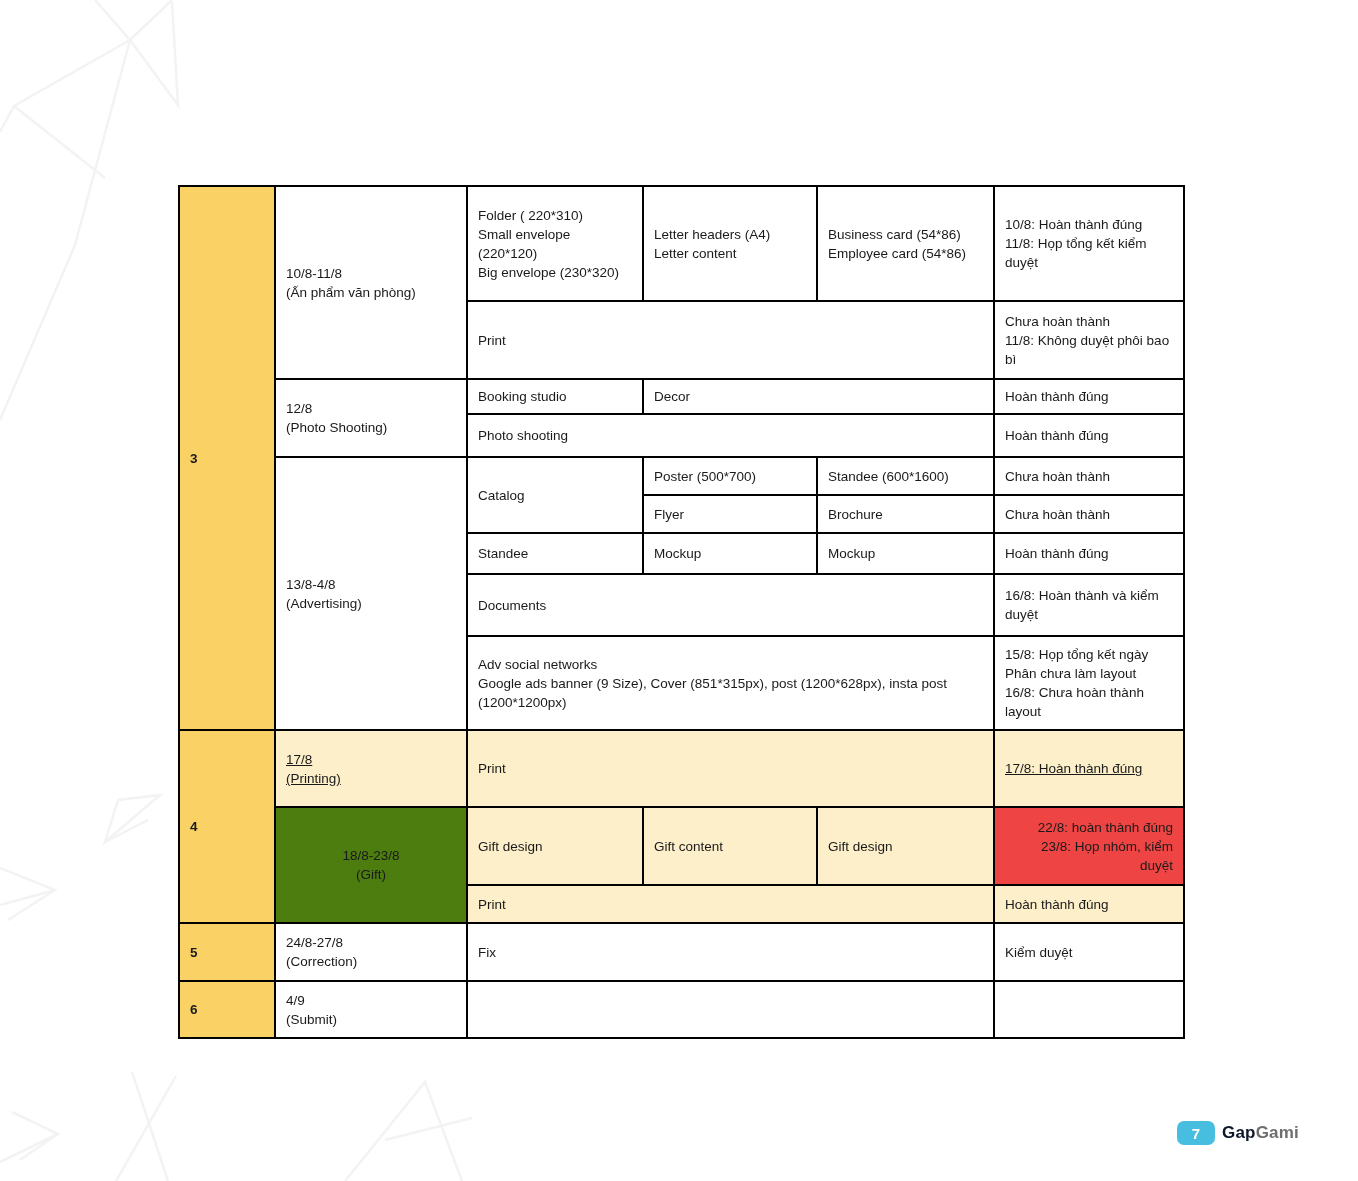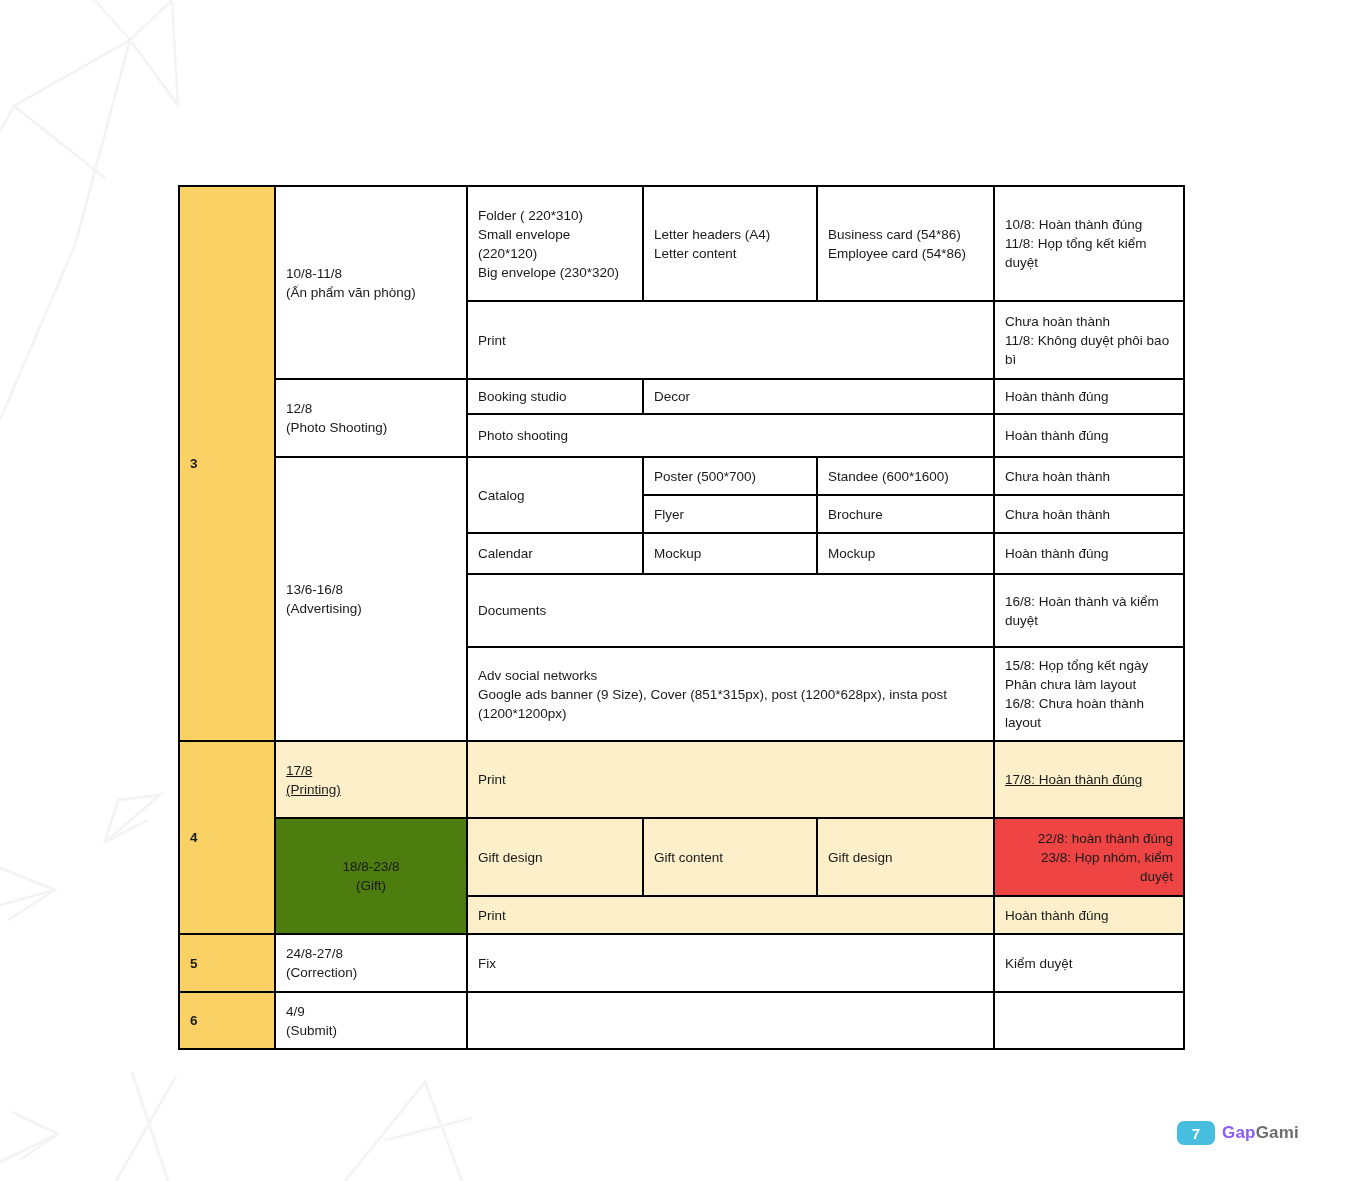--- a/index.html
+++ b/index.html
@@ -99,39 +99,39 @@
 (Photo Shooting)</td>
       <td class="c">Booking studio</td>
       <td class="c" colspan="2">Decor</td>
       <td>Hoàn thành đúng</td>
     </tr>
     <tr style="height:43px">
       <td class="c" colspan="3">Photo shooting</td>
       <td>Hoàn thành đúng</td>
     </tr>
     <tr style="height:38px">
-      <td rowspan="5">13/6-16/8
+      <td rowspan="5">13/8-4/8
 (Advertising)</td>
       <td rowspan="2">Catalog</td>
       <td>Poster (500*700)</td>
       <td>Standee (600*1600)</td>
       <td>Chưa hoàn thành</td>
     </tr>
     <tr style="height:38px">
       <td>Flyer</td>
       <td>Brochure</td>
       <td>Chưa hoàn thành</td>
     </tr>
     <tr style="height:41px">
-      <td>Calendar</td>
+      <td>Standee</td>
       <td>Mockup</td>
       <td>Mockup</td>
       <td>Hoàn thành đúng</td>
     </tr>
-    <tr style="height:73px">
+    <tr style="height:62px">
       <td class="c" colspan="3">Documents</td>
       <td>16/8: Hoàn thành và kiểm duyệt</td>
     </tr>
     <tr style="height:94px">
       <td class="c" colspan="3">Adv social networks
 Google ads banner (9 Size), Cover (851*315px), post (1200*628px), insta post (1200*1200px)</td>
       <td>15/8: Họp tổng kết ngày
 Phân chưa làm layout
 16/8: Chưa hoàn thành layout</td>
     </tr>
@@ -171,14 +171,14 @@
 (Submit)</td>
       <td colspan="3"></td>
       <td></td>
     </tr>
   </tbody>
     </table>
 </div>
 
 <div class="footer">
   <div class="page-badge" style="background: rgb(71, 190, 223);">7</div>
-  <div class="brand"><span class="p1" style="color: #8b5cf6;">Gap</span><span class="p2" style="color: rgb(110, 110, 110);">Gami</span></div>
+  <div class="brand"><span class="p1" style="color: #0f172a;">Gap</span><span class="p2" style="color: rgb(110, 110, 110);">Gami</span></div>
 </div>
 
 </body></html>

